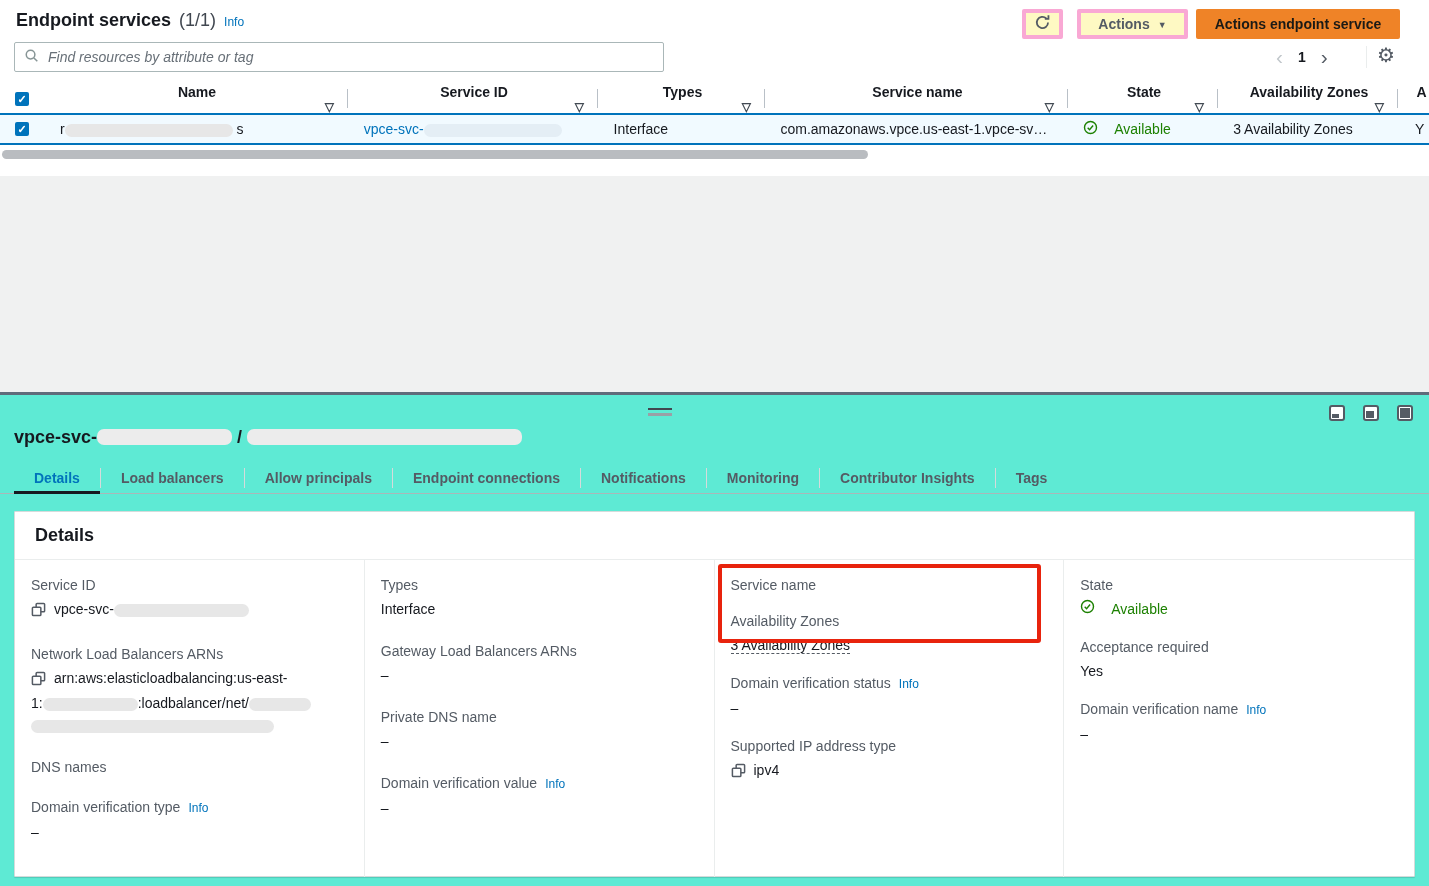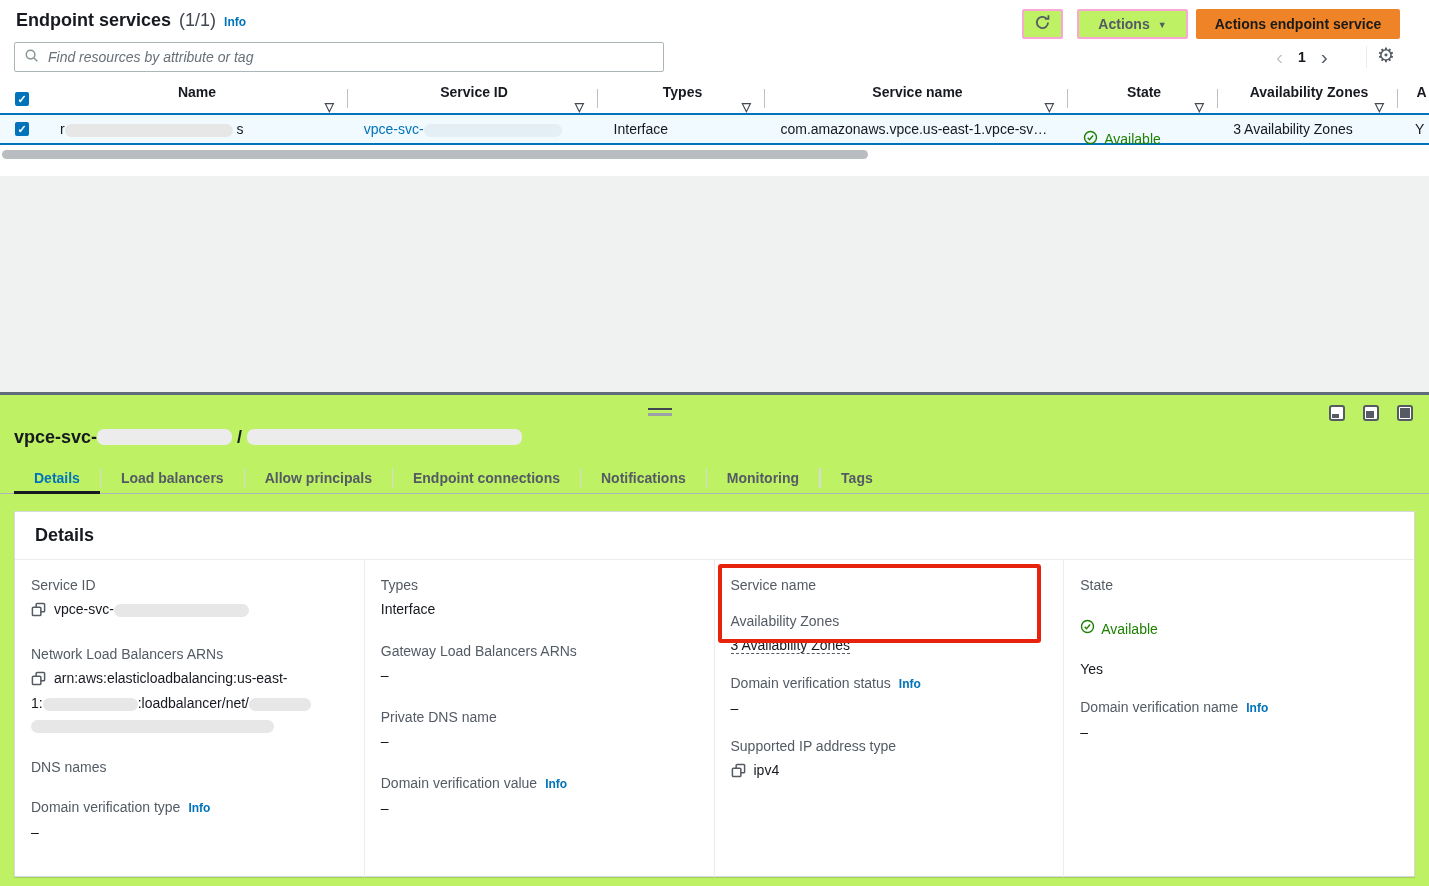--- a/index.html
+++ b/index.html
@@ -8,23 +8,23 @@
     width:1429px; height:886px; position:relative; overflow:hidden;
     background:#fff; color:#16191f;
     font-family:"Liberation Sans", sans-serif; font-size:14px;
   }
   .abs { position:absolute; }
 
   
   .h1row { left:16px; top:10px; display:flex; align-items:baseline; gap:8px; }
   .h1 { font-size:18px; font-weight:bold; }
   .h1-count { font-size:18px; font-weight:400; color:#414750; }
-  .info-link { color:#0073bb; font-size:12px; font-weight:bold; cursor:pointer; }
-
-  .btn { height:30px; border:2px solid #f9a8d4; border-radius:2px; background:#bef264;
+  .info-link { color:#0073bb; font-size:12px; font-weight:normal; cursor:pointer; }
+
+  .btn { height:30px; border:4px solid #f9a8d4; border-radius:2px; background:#fef9c3;
          font-weight:bold; color:#545b64; font-size:14px;
          display:flex; align-items:center; justify-content:center; gap:8px; cursor:pointer; }
   .btn-refresh { left:1022px; top:9px; width:41px; }
   .btn-actions { left:1077px; top:9px; width:111px; }
   .btn-primary { left:1196px; top:9px; width:204px; background:#ef8327; border:none; color:#1a1a16; }
   .caret { font-size:9px; position:relative; top:1px; }
 
   
   .search { left:14px; top:42px; width:650px; height:30px; border:1px solid #aab7b8; border-radius:2px;
             background:#fff; display:flex; align-items:center; padding:0 9px; gap:7px; }
@@ -55,28 +55,28 @@
               font-size:11px; line-height:14px; text-align:center; font-weight:bold; cursor:pointer; }
 
   .trow { left:0; top:113px; width:1429px; height:32px; display:flex; align-items:center;
           background:#f1faff; border-top:2px solid #0073bb; border-bottom:2px solid #0073bb; }
   .td { padding:0 14px 0 16px; white-space:nowrap; overflow:hidden; }
 
   .redact { display:inline-block; background:#e7e7e7; border-radius:7px; height:13px; vertical-align:middle; }
   .link { color:#0073bb; text-decoration:none; border-bottom:1px solid #0073bb; cursor:pointer; }
   .link .redact { background:#e4eef5; }
   .dashed-link { color:#16191f; border-bottom:1px dashed #545b64; cursor:pointer;text-align:right; }
-  .state-green { color:#1d8102; display:inline-flex; align-items:center; gap:6px;margin-top:20px; }
+  .state-green { color:#1d8102; display:inline-flex; align-items:center; gap:16px; }
 
   .hscrollbar { left:2px; top:150px; width:866px; height:9px; border-radius:5px; background:#b9bcc0; cursor:pointer; }
   .empty-area { left:0; top:176px; width:1429px; height:216px; background:#f0f1f1; }
 
   
   .split-divider { left:0; top:392px; width:1429px; height:3px; background:#5f6b7a; }
-  .panel { left:0; top:395px; width:1429px; height:491px; background:#bef264; }
+  .panel { left:0; top:395px; width:1429px; height:491px; background:#5eead4; }
 
   .drag-handle { position:absolute; left:648px; top:13px; width:24px; cursor:row-resize; }
   .drag-handle .l1 { height:2px; background:#414750; margin-bottom:3px; }
   .drag-handle .l2 { height:3px; background:#9aa0a6; width:24px; }
 
   .panel-icons { position:absolute; left:1329px; top:10px; display:flex; gap:18px; }
   .pi { position:relative; width:16px; height:16px; border:2px solid #545b64; border-radius:3px; background:#fff; cursor:pointer; }
   .pi .fill { position:absolute; left:1px; bottom:1px; background:#545b64; }
   .pi-s .fill { width:7px; height:4px; }
   .pi-m .fill { width:8px; height:7px; }
@@ -265,20 +265,23 @@
       </div>
     <div class="tab-sep"></div>
     <div class="tab">
         <span>Notifications</span>
       </div>
     <div class="tab-sep"></div>
     <div class="tab">
         <span>Monitoring</span>
       </div>
     <div class="tab-sep"></div>
+    <div class="tab">
+        <span>Contributor Insights</span>
+      </div>
     <div class="tab-sep"></div>
     <div class="tab">
         <span>Tags</span>
       </div>
   </div>
 
   <div class="card">
     <div class="card-header">
       <span>Details</span>
     </div>
@@ -376,20 +379,21 @@
                 <svg width="15" height="15" viewBox="0 0 16 16">
                     <circle cx="8" cy="8" r="6.4" fill="none" stroke="#1d8102" stroke-width="1.5"></circle>
                     <path d="M5 8.3l2 2 3.8-4.5" fill="none" stroke="#1d8102" stroke-width="1.5"></path>
                   </svg>
               </span>
               <span>Available</span>
             </span>
           </div>
         </div>
         <div class="field">
+          <div class="field-label">Acceptance required</div>
           <div class="field-value">Yes</div>
         </div>
         <div class="field">
           <div class="field-label">
             <span>Domain verification name</span>
             <span class="info-link">Info</span>
           </div>
           <div class="field-value">–</div>
         </div>
       </div>

